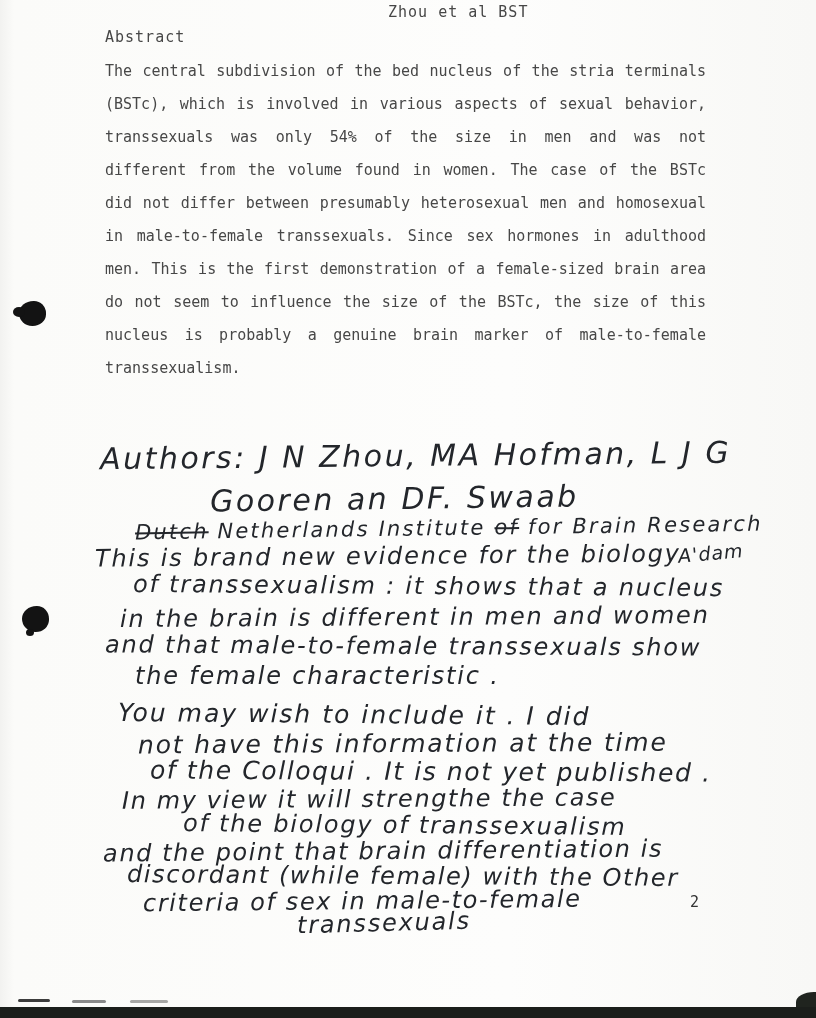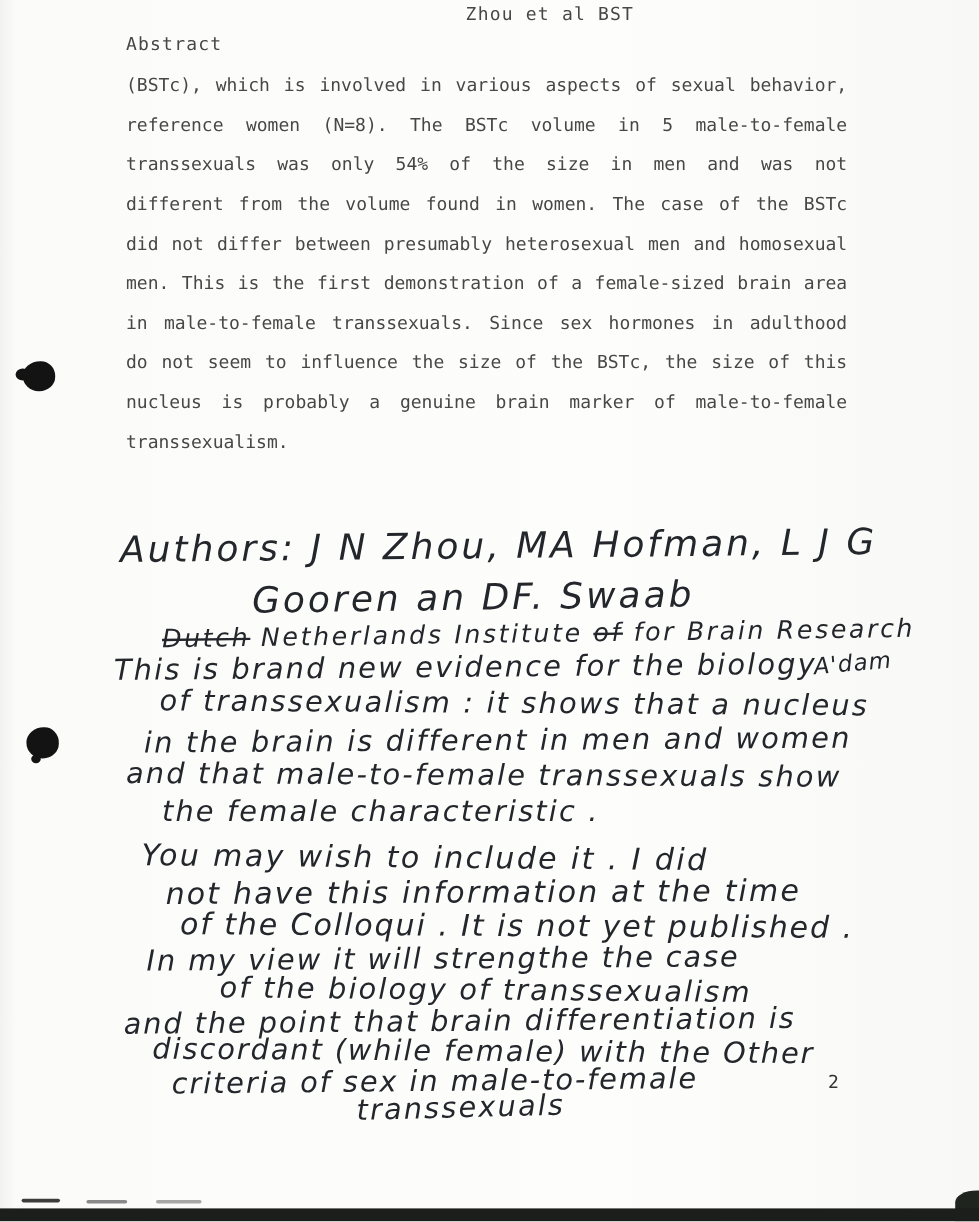--- a/index.html
+++ b/index.html
@@ -66,27 +66,27 @@
   <div class="dash dash1"></div>
   <div class="dash dash2"></div>
   <div class="dash dash3"></div>
   <div class="hole hole1"></div>
   <div class="hole hole2"></div>
 
   <div class="typed running-header">Zhou et al BST</div>
   <div class="typed abstract-heading">Abstract</div>
 
   <div class="typed abstract-body">
+    <div class="ln">The central subdivision of the bed nucleus of the stria terminals</div>
     <div class="ln">(BSTc), which is involved in various aspects of sexual behavior,</div>
-    <div class="ln">reference women (N=8). The BSTc volume in 5 male-to-female</div>
     <div class="ln">transsexuals was only 54% of the size in men and was not</div>
     <div class="ln">different from the volume found in women. The case of the BSTc</div>
     <div class="ln">did not differ between presumably heterosexual men and homosexual</div>
+    <div class="ln">in male-to-female transsexuals. Since sex hormones in adulthood</div>
     <div class="ln">men. This is the first demonstration of a female-sized brain area</div>
-    <div class="ln">in male-to-female transsexuals. Since sex hormones in adulthood</div>
     <div class="ln">do not seem to influence the size of the BSTc, the size of this</div>
     <div class="ln">nucleus is probably a genuine brain marker of male-to-female</div>
     <div class="ln last">transsexualism.</div>
   </div>
 
   <div class="hw hw-authors1">Authors: J N Zhou, MA Hofman, L J G</div>
   <div class="hw hw-authors2">Gooren an DF. Swaab</div>
 
   <div class="hw hw-affil"><span class="struck">Dutch</span> <span>Netherlands Institute</span> <span class="struck">of</span> <span>for Brain Research</span></div>
 

